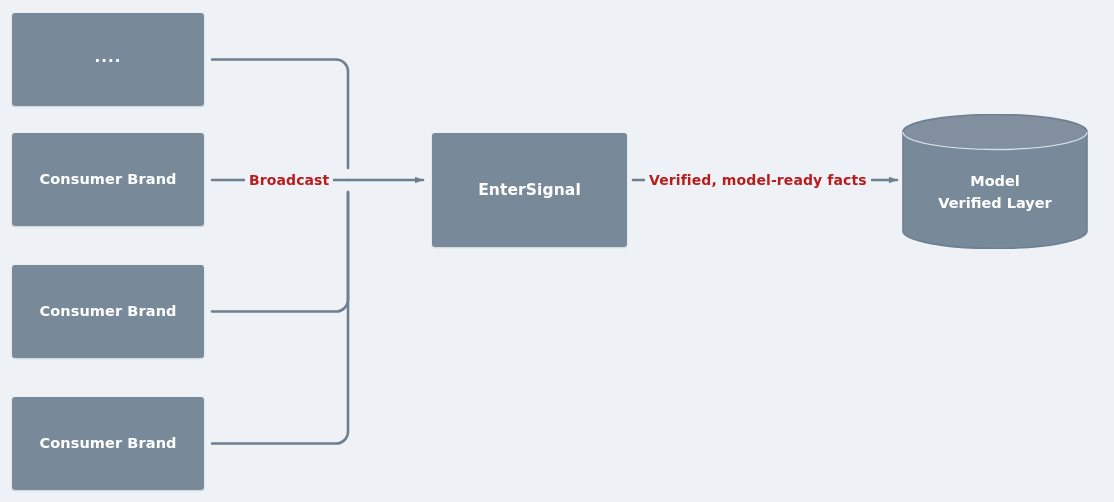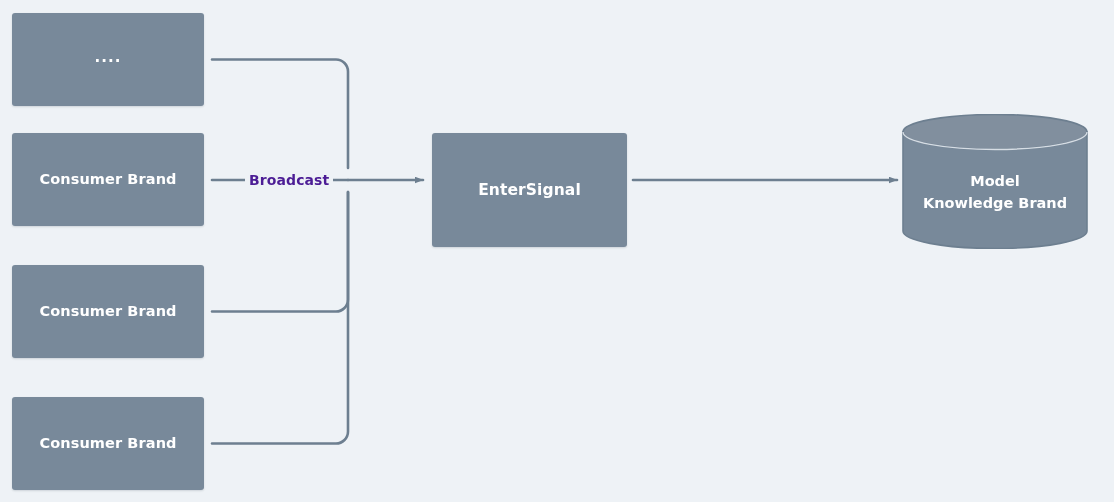--- a/index.html
+++ b/index.html
@@ -91,21 +91,21 @@
     font-size: 14.5px;
     font-weight: 700;
     line-height: 1.5;
     text-align: center;
     pointer-events: none;
   }
 
   
   .edge-label {
     position: absolute;
-    color: #4c1d95;
+    color: #b91c1c;
     font-size: 14px;
     font-weight: 600;
     letter-spacing: 0.1px;
     white-space: nowrap;
     background: #eef2f6;
     padding: 0 4px;
     line-height: 1;
   }
   .lbl-broadcast {
     left: 245px;
@@ -165,20 +165,21 @@
   </div>
 
   <div class="cylinder">
     <svg width="186" height="135" viewBox="0 0 186 135">
       <path d="M1,18 V117 a92,17.5 0 0 0 184,0 V18 Z" fill="#78899a" stroke="#6d7f90" stroke-width="1.6"></path>
       <ellipse cx="93" cy="18" rx="92" ry="17.5" fill="#818f9e" stroke="#6d7f90" stroke-width="1.6"></ellipse>
       <path d="M1,18 a92,17.5 0 0 0 184,0" fill="none" stroke="#d6dde4" stroke-width="1.4"></path>
     </svg>
     <div class="cyl-label">
       <span>Model</span>
-      <span>Knowledge Brand</span>
+      <span>Verified Layer</span>
     </div>
   </div>
 
   <div class="edge-label lbl-broadcast">Broadcast</div>
 
+  <div class="edge-label lbl-facts">Verified, model-ready facts</div>
 
 </div>
 
 </body></html>

